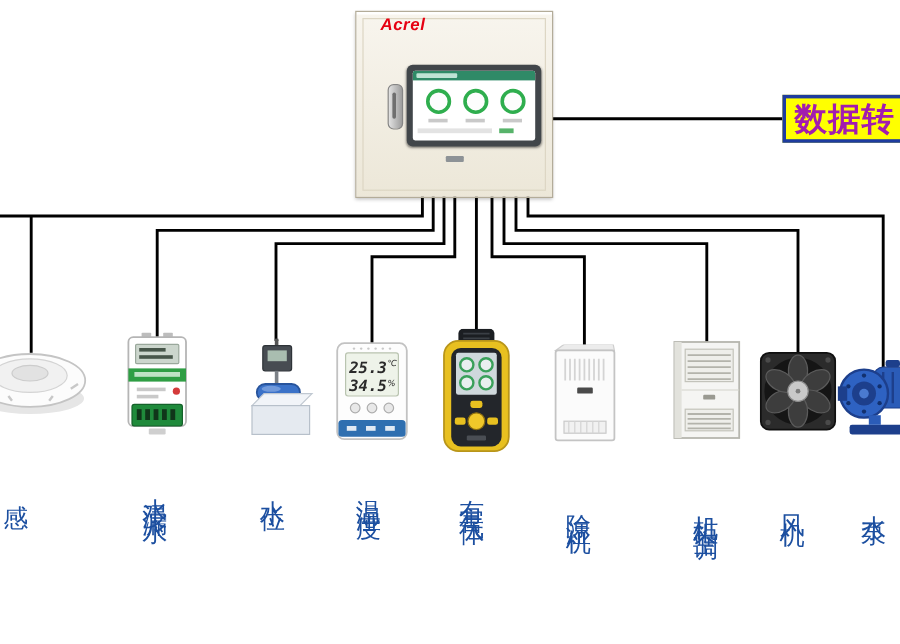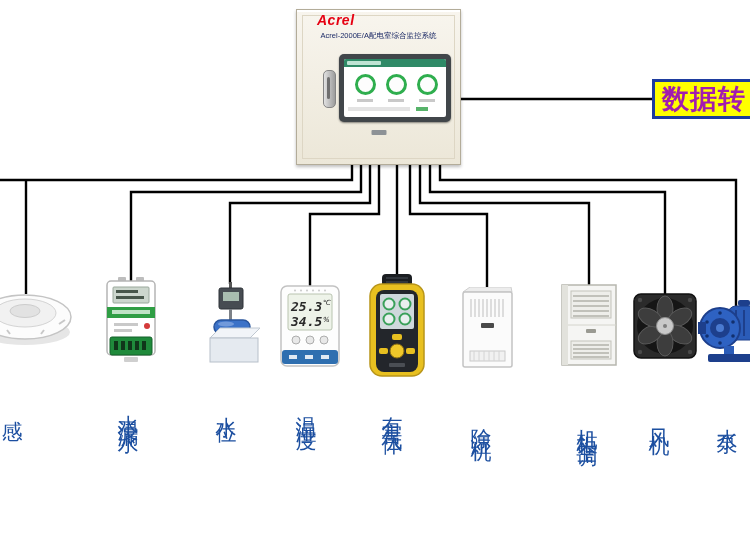--- a/index.html
+++ b/index.html
@@ -87,21 +87,20 @@
       <path d="M420 163 V203 H589 V285"></path>
       <path d="M430 163 V192 H665 V295"></path>
       <path d="M440 163 V180 H736 V306"></path>
       <path d="M459 99 H652"></path>
     </g>
   </svg>
 
   <div class="cabinet">
     <div class="cabinet-inner-frame"></div>
     <div class="acrel-logo">Acrel</div>
-    <div class="cabinet-title">Acrel-2000E/A配电室综合监控系统</div>
     <div class="door-handle"></div>
     <div class="screen">
       <div class="screen-inner">
         <div class="screen-header">
           <div class="screen-header-chip"></div>
         </div>
         <div class="gauge g1"></div>
         <div class="gauge g2"></div>
         <div class="gauge g3"></div>
         <div class="gauge-caption c1"></div>

